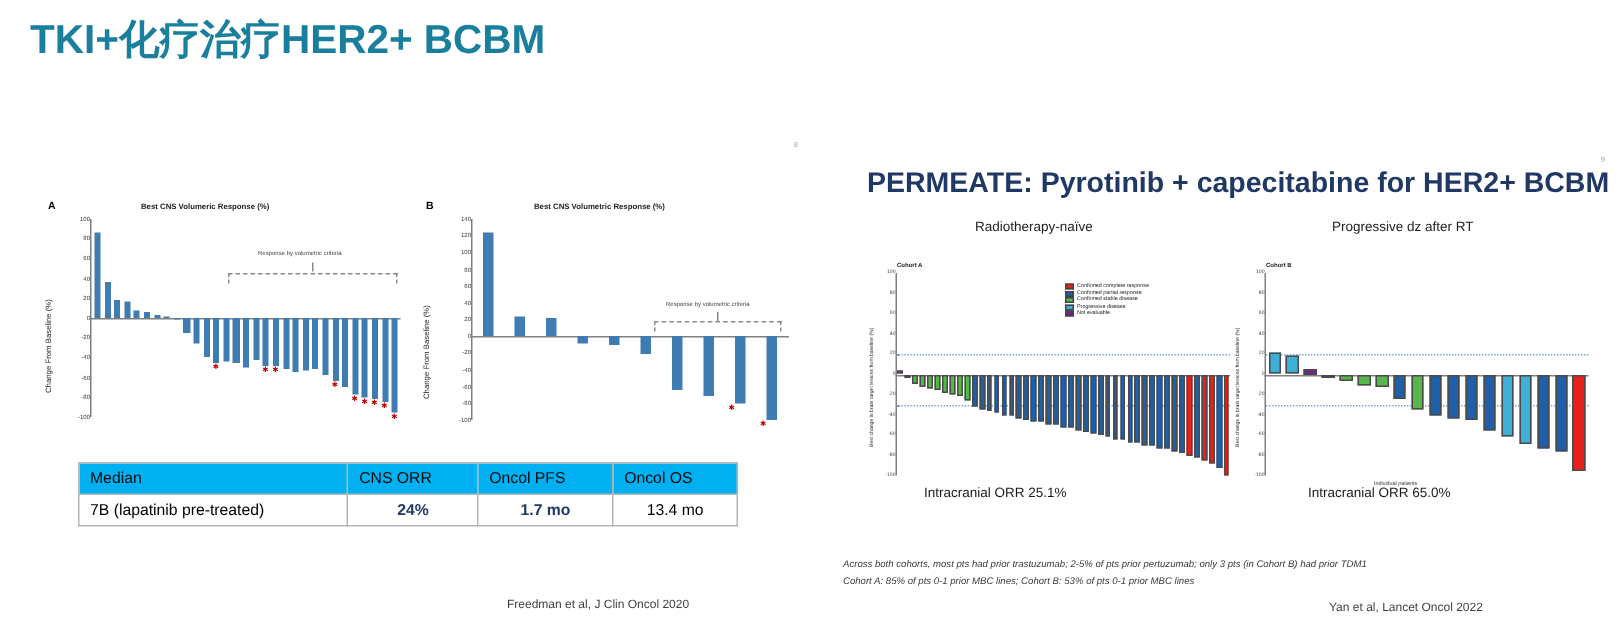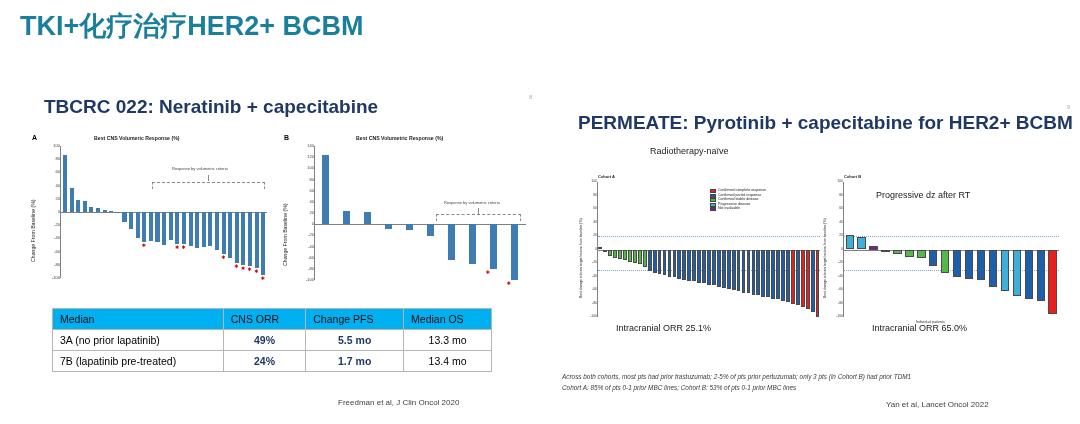--- a/index.html
+++ b/index.html
@@ -123,21 +123,20 @@
 </style>
 </head>
 <body>
 
 <div id="slide-title">TKI+化疗治疗HER2+ BCBM</div>
 
 <div class="panel" id="left-panel">
 
   <div class="slide-num" style="right:4px; top:2px;">8</div>
 
-  <div class="panel-title" id="tbcrc-title">TBCRC 022: Neratinib + capecitabine</div>
 
   <div class="wf" id="wf-a" style="left:6px; top:42px; width:240px; height:160px;">
 
     <div class="panel-letter" style="left:0px; top:0px;">A</div>
 
     <div class="chart-head" style="left:62px; top:1px;">Best CNS Volumeric Response (%)</div>
 
     <div class="y-title" style="left:-2px; top:128px;">Change From Baseline (%)</div>
 
     <div id="wf-a-ticks">
@@ -334,31 +333,25 @@
       <div class="bracket-stem" style="left:162px; top:62px;"></div>
       <div class="bracket-lab" style="left:128px; top:54px;">Response by volumetric criteria</div>
     </div>
   </div>
 
   <table id="orr-table">
     <thead>
       <tr>
         <th>Median</th>
         <th>CNS ORR</th>
-        <th>Change PFS</th>
-        <th>Median OS</th>
+        <th>Oncol PFS</th>
+        <th>Oncol OS</th>
       </tr>
     </thead>
     <tbody>
-      <tr>
-        <td>3A (no prior lapatinib)</td>
-        <td class="hl">49%</td>
-        <td class="hl">5.5 mo</td>
-        <td class="plain-c">13.3 mo</td>
-      </tr>
       <tr>
         <td>7B (lapatinib pre-treated)</td>
         <td class="hl">24%</td>
         <td class="hl">1.7 mo</td>
         <td class="plain-c">13.4 mo</td>
       </tr>
     </tbody>
   </table>
 
   <div class="citation" style="left:312px; top:306px;">Freedman et al, J Clin Oncol 2020</div>
@@ -557,21 +550,21 @@
             <div class="bar pbar" style="top: 67.5px; height: 67.5px; background: rgb(232, 32, 28); width: 76%; left: 10%;"></div>
           </div>
         </div>
     </div>
 
     <div class="orr-text" style="left:36px; top:175px;">Intracranial ORR 25.1%</div>
   </div>
 
   <div class="wf" id="wf-cb" style="left:268px; top:48px; width:245px; height:185px;">
 
-    <div class="sub-head" style="left:52px; top:-2px;margin-top:44px;">Progressive dz after RT</div>
+    <div class="sub-head" style="left:64px; top:-2px;">Progressive dz after RT</div>
 
     <div class="cohort-lab" style="left:20px; top:26px;">Cohort B</div>
 
     <div class="y-title" style="left:-1px; top:150px; font-size:3.4px;">Best change in brain target lesions from baseline (%)</div>
 
     <div id="wf-cb-ticks">
         <div class="tick-lab" style="font-size: 3.4px; right: 226px; width: 16px; top: 32px;">100</div>
         <div class="tick-lab" style="font-size: 3.4px; right: 226px; width: 16px; top: 45.5px;">80</div>
         <div class="tick-lab" style="font-size: 3.4px; right: 226px; width: 16px; top: 59px;">60</div>
         <div class="tick-lab" style="font-size: 3.4px; right: 226px; width: 16px; top: 72.5px;">40</div>

